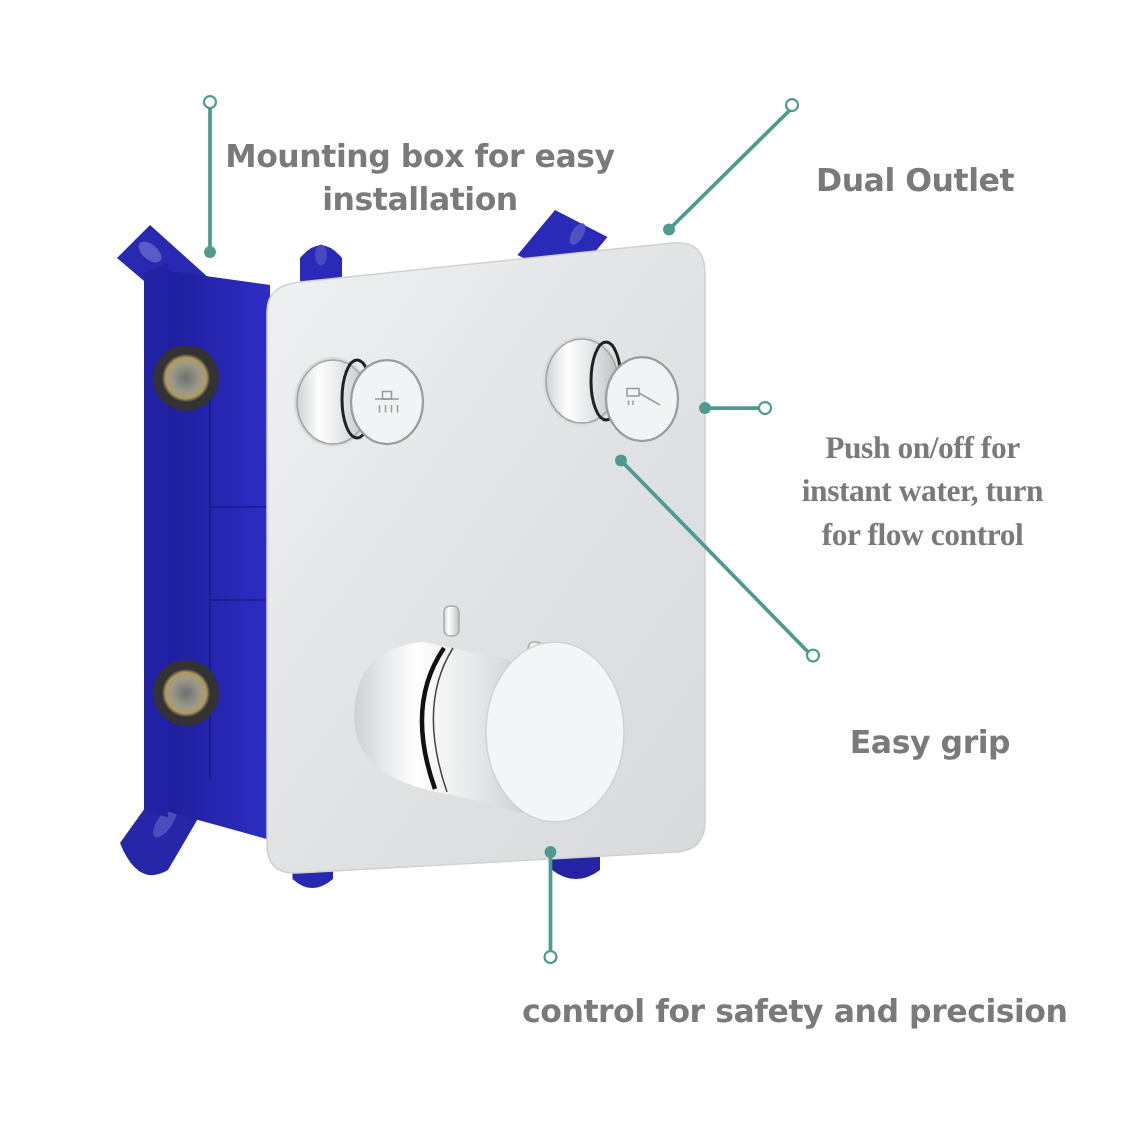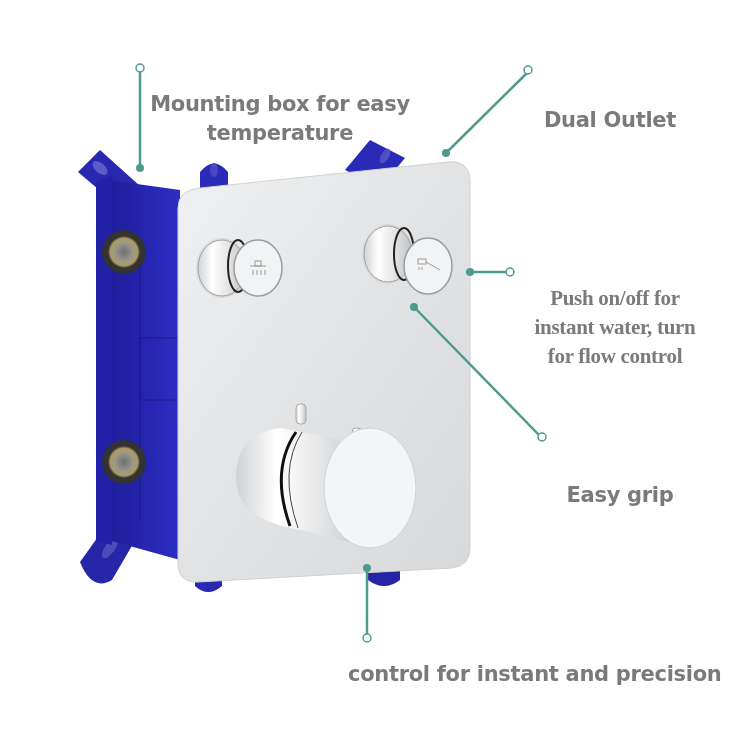--- a/index.html
+++ b/index.html
@@ -124,34 +124,34 @@
       <circle cx="140" cy="68" r="4"></circle>
       <circle cx="528" cy="70" r="4"></circle>
       <circle cx="510" cy="272" r="4"></circle>
       <circle cx="542" cy="437" r="4"></circle>
       <circle cx="367" cy="638" r="4"></circle>
     </g>
   </svg>
 
   <div class="label" style="left:150px;top:54px;width:260px;">
     <div>Mounting box for easy</div>
-    <div>temperature</div>
+    <div>installation</div>
   </div>
 
   <div class="label" style="left:540px;top:70px;width:140px;">
     <div>Dual Outlet</div>
   </div>
 
   <div class="label" style="left:505px;top:248px;width:220px;font-family:Liberation Serif, serif;">
     <div>Push on/off for</div>
     <div>instant water, turn</div>
     <div>for flow control</div>
   </div>
 
   <div class="label" style="left:525px;top:445px;width:190px;">
     <div>Easy grip</div>
   </div>
 
   <div class="label" style="left:348px;top:624px;width:360px;">
-    <div>control for instant and precision</div>
+    <div>control for safety and precision</div>
   </div>
 
 </div>
 
 </body></html>

